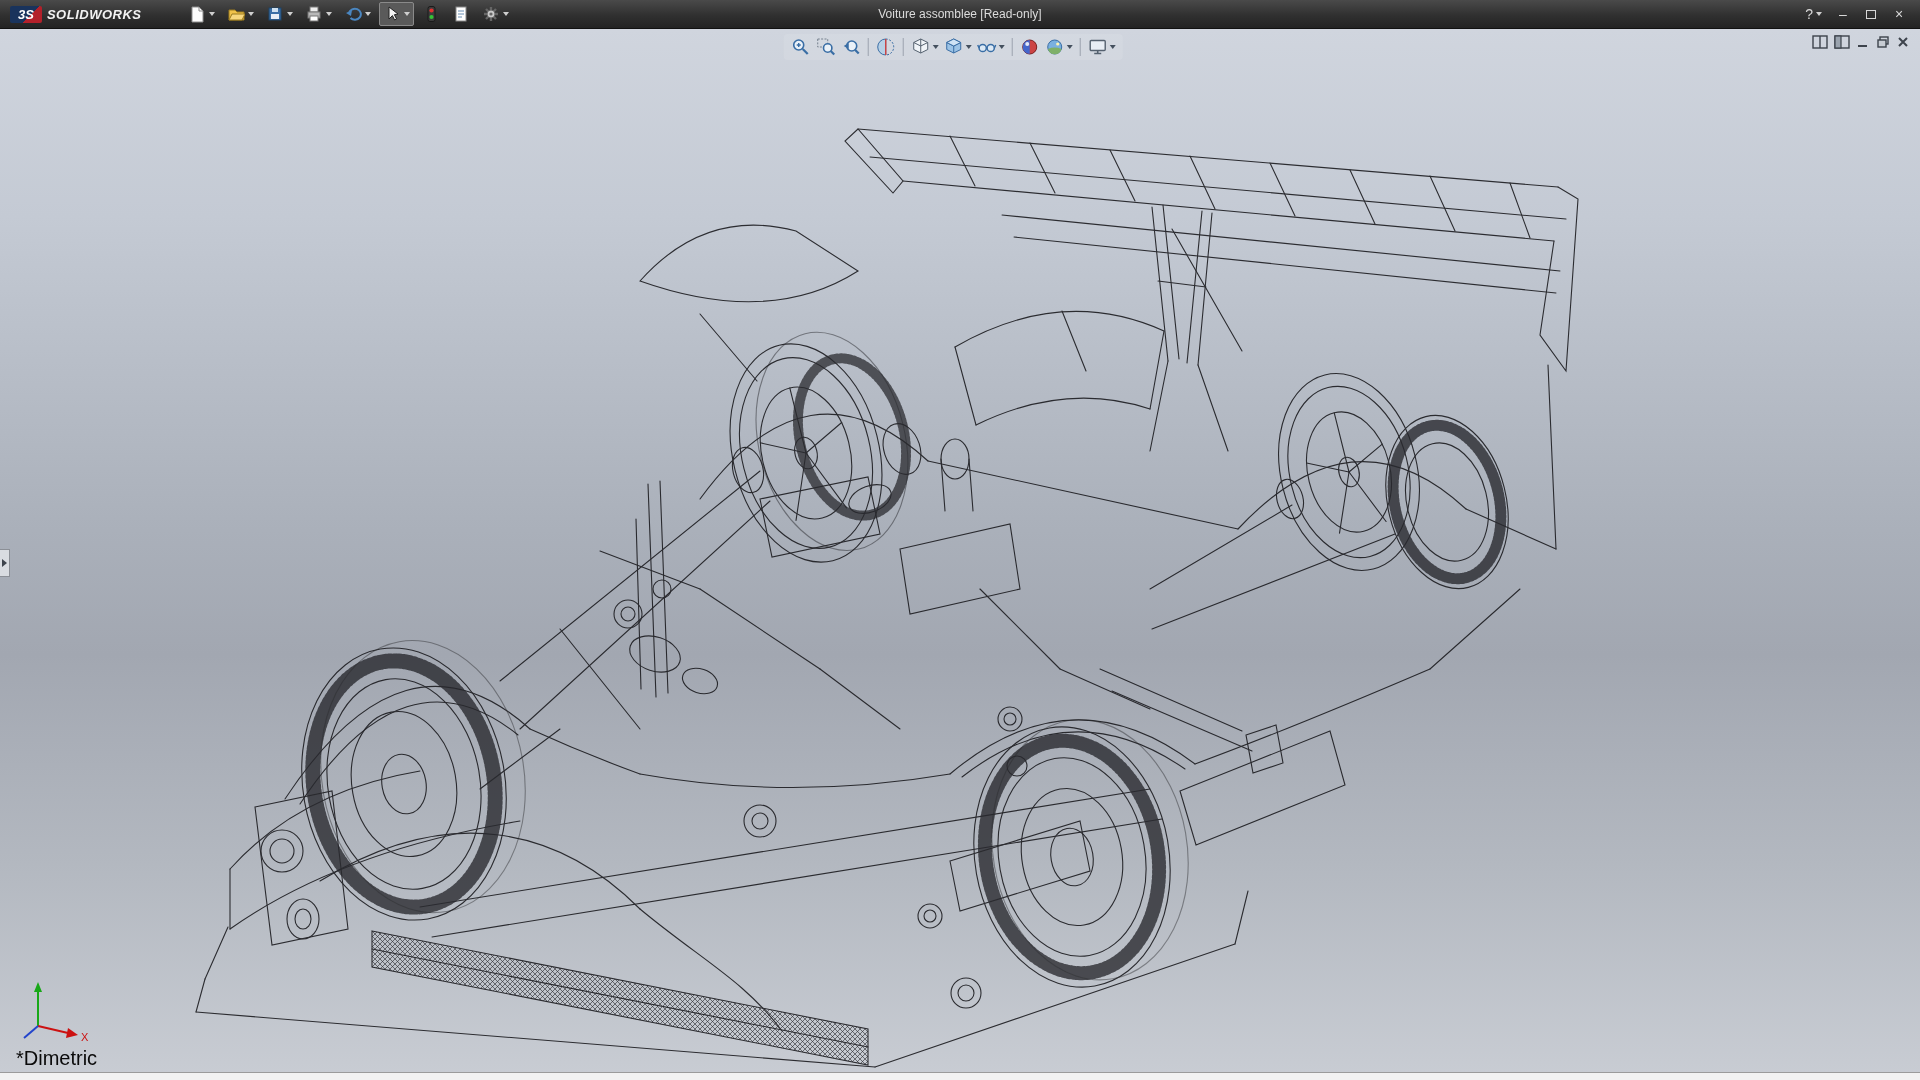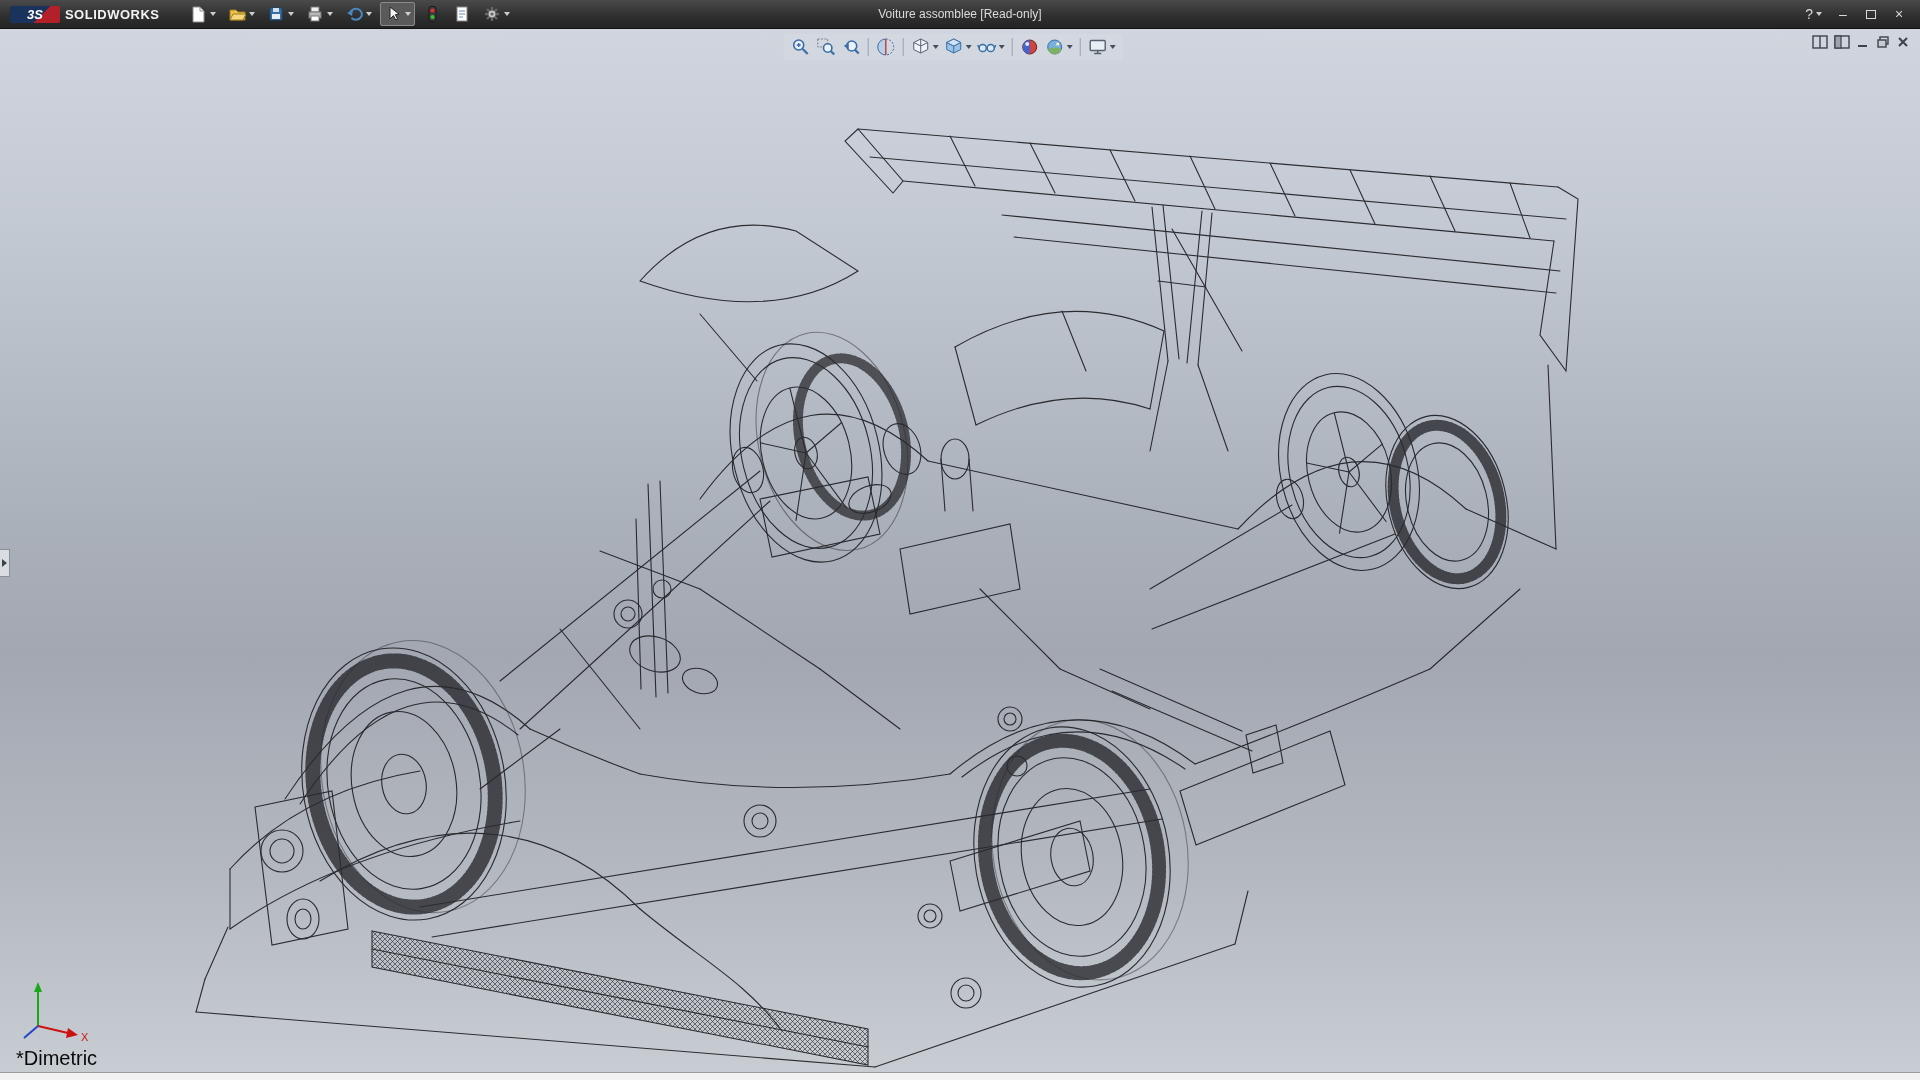--- a/index.html
+++ b/index.html
@@ -13,23 +13,23 @@
   .titlebar{
     position:absolute;top:0;left:0;right:0;height:29px;
     background:linear-gradient(#4a4a4a,#303030 55%,#232323);
     border-bottom:1px solid #111;
     display:flex;align-items:center;color:#e6e6e6;z-index:30;
   }
   .brand{display:flex;align-items:center;gap:5px;margin-left:10px;min-width:148px;}
   .brand-mark{
     font-weight:bold;font-style:italic;font-size:13px;color:#fff;
     background:linear-gradient(135deg,#19335c 60%,#b3202a 60%);
-    padding:1px 17px;border-radius:2px;
-  }
-  .brand-name{font-weight:bold;font-size:13px;letter-spacing:.5px;color:#f2f2f2;}
+    padding:1px 8px;border-radius:2px;
+  }
+  .brand-name{font-weight:bold;font-size:13px;letter-spacing:.5px;color:#f2f2f2;font-style:italic;}
   .main-toolbar{display:flex;align-items:center;gap:4px;margin-left:26px;z-index:2;}
   .tb-btn{
     display:flex;align-items:center;gap:2px;height:24px;padding:1px 3px;
     background:transparent;border:1px solid transparent;border-radius:2px;cursor:default;
   }
   .tb-btn.active{background:#5a5a5a;border:1px solid #8a8a8a;}
   .caret{width:0;height:0;border-left:3.5px solid transparent;border-right:3.5px solid transparent;border-top:4px solid #cfcfcf;margin-left:1px;}
   .win-title{
     position:absolute;left:0;right:0;top:0;height:32px;line-height:29px;
     text-align:center;font-size:12px;color:#dcdcdc;pointer-events:none;z-index:1;

